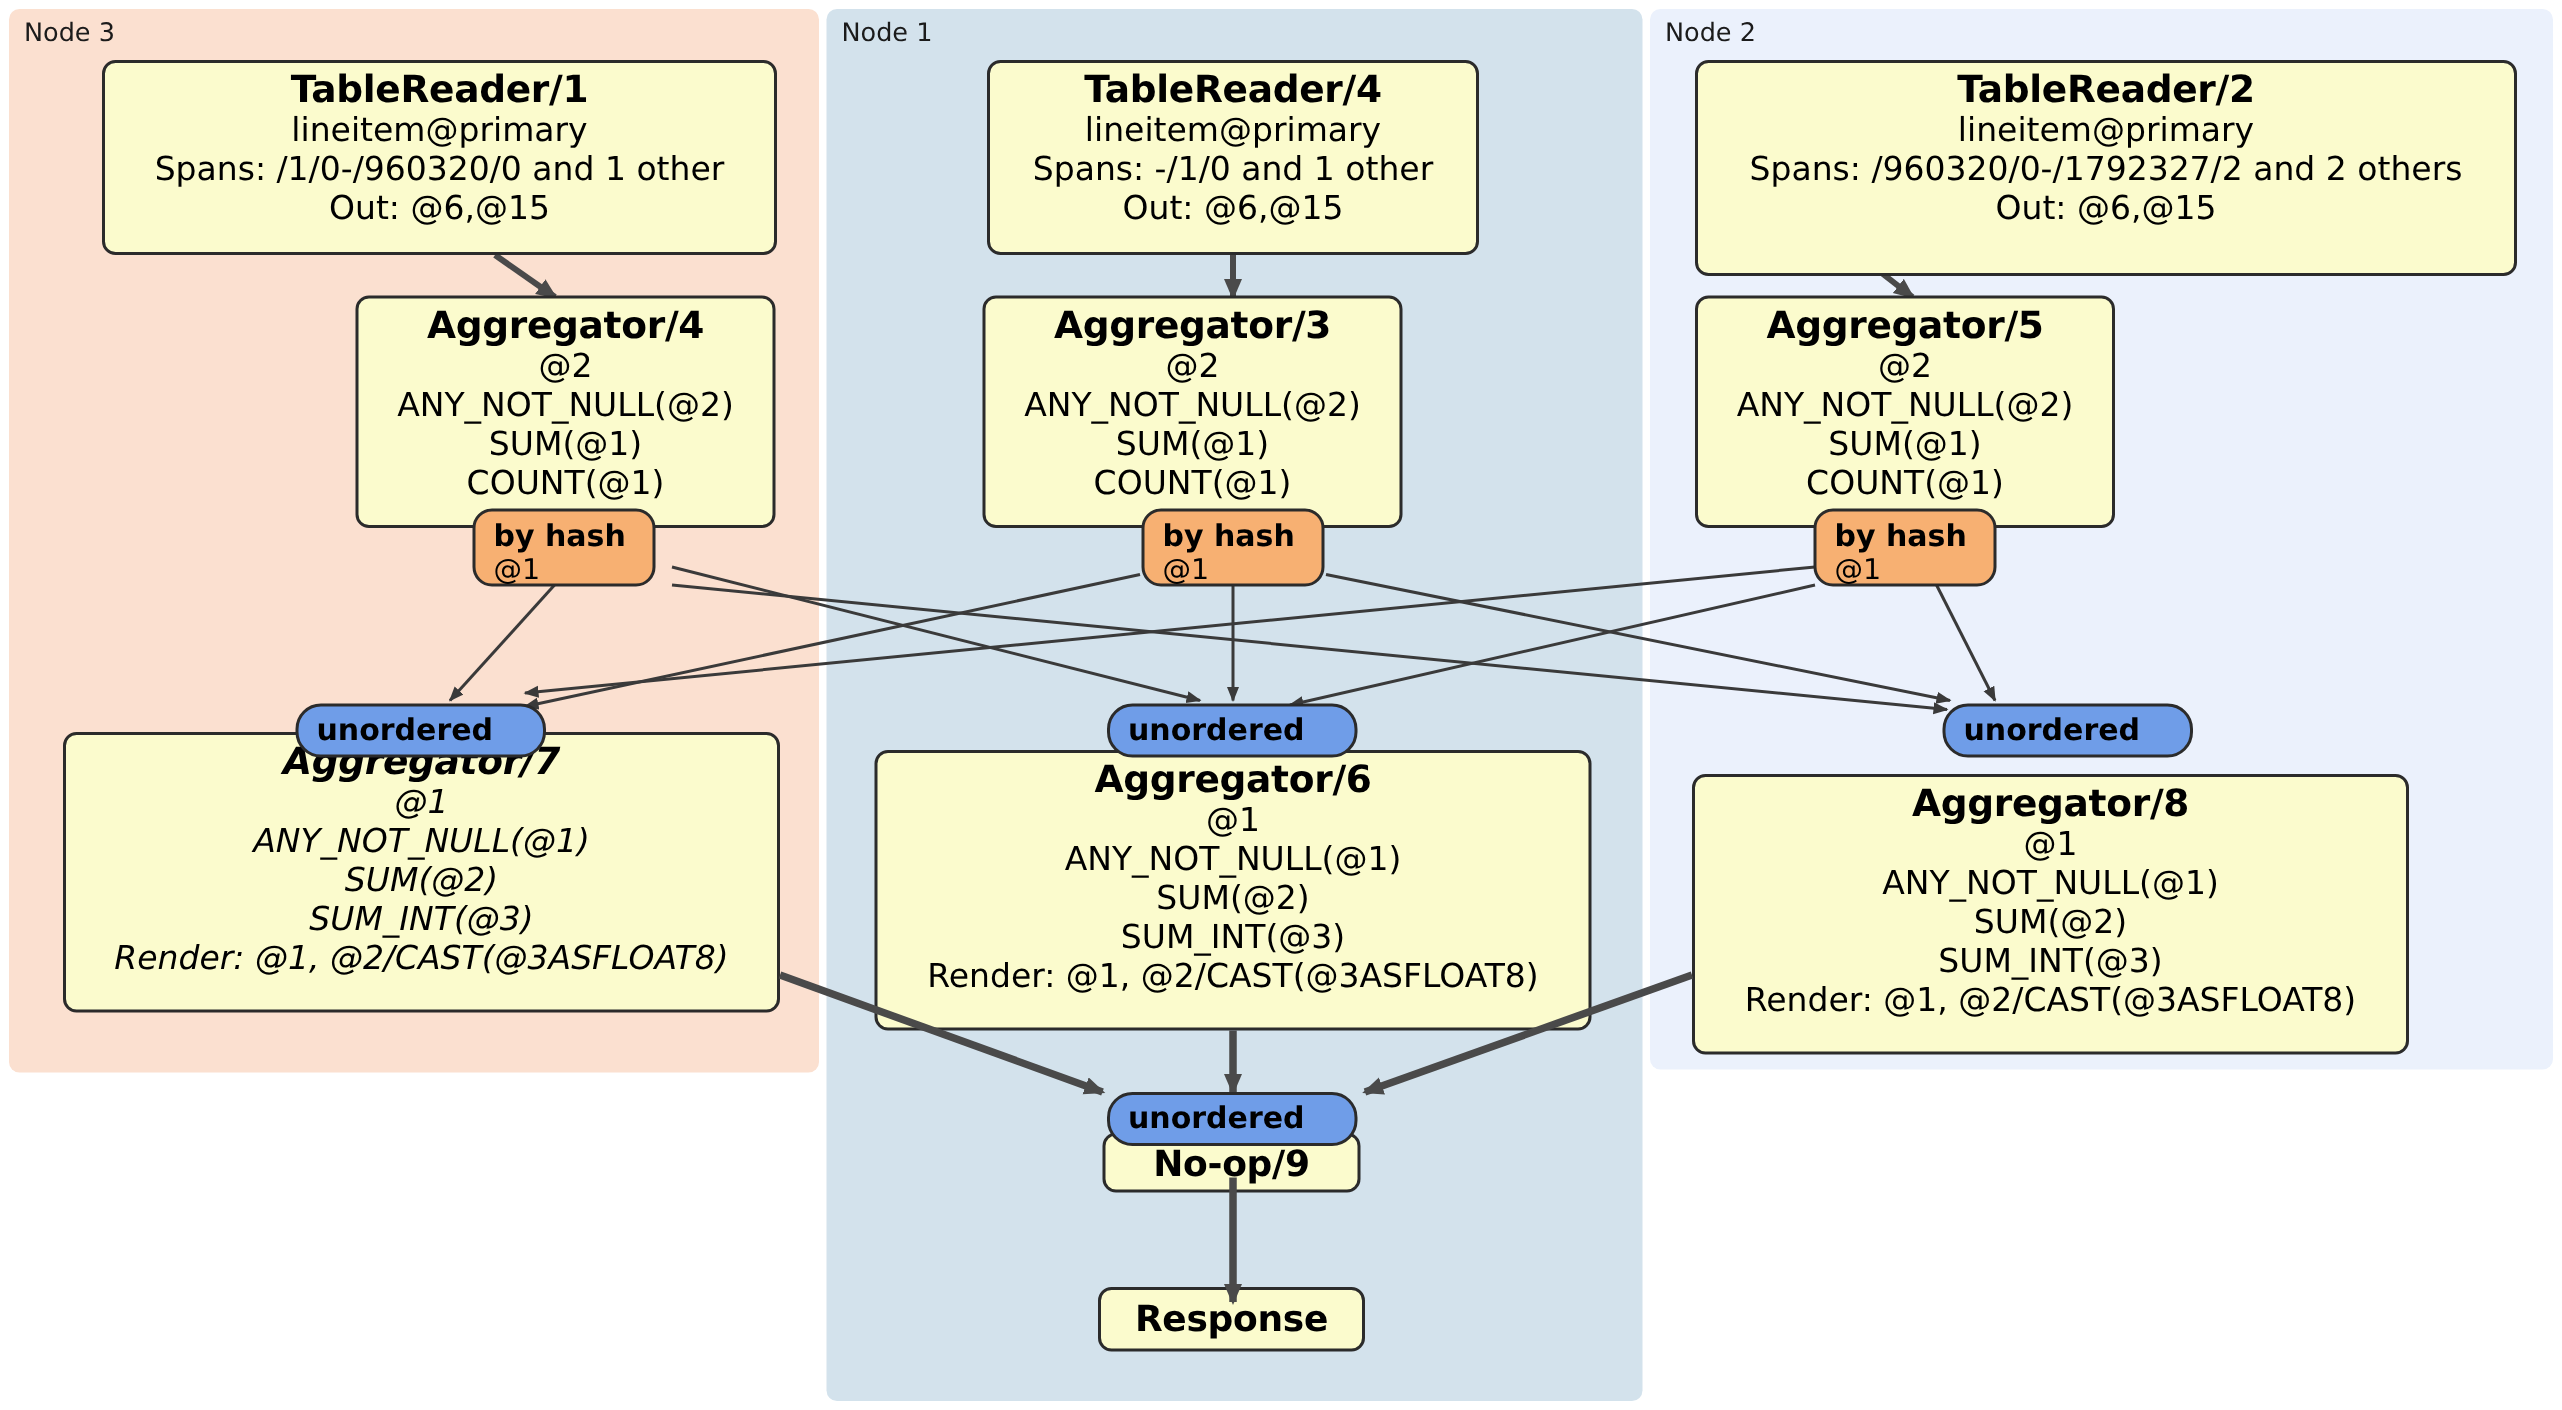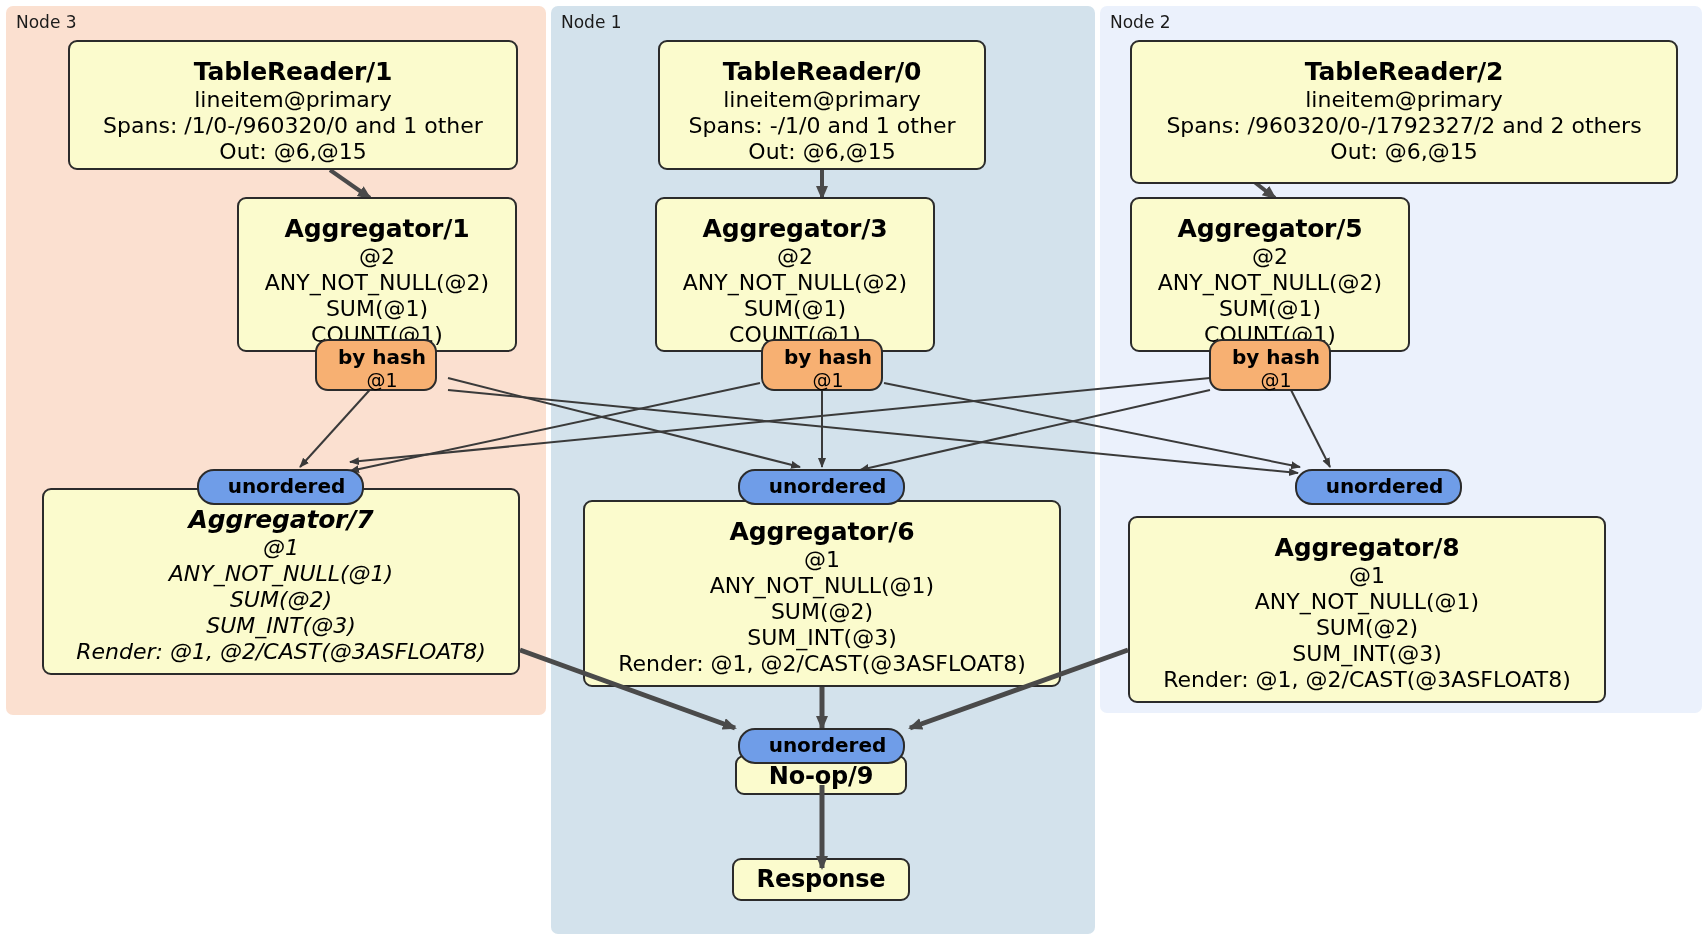--- a/index.html
+++ b/index.html
@@ -37,21 +37,21 @@
 
   
   .proc {
     position: absolute;
     box-sizing: border-box;
     background: #fbfbcd;
     border: 2px solid #2b2b2b;
     border-radius: 9px;
     text-align: center;
     color: #000000;
-    padding-top: 14px;
+    padding-top: 2px;
     z-index: 6;
   }
   .proc .title {
     font-weight: bold;
     font-size: 25px;
     line-height: 31px;
     letter-spacing: -0.2px;
   }
   .proc .line {
     font-size: 22px;
@@ -64,21 +64,21 @@
   .proc.small .title {
     font-size: 24px;
     line-height: 34px;
   }
 
   
   .badge {
     position: absolute;
     box-sizing: border-box;
     border: 2px solid #2b2b2b;
-    text-align: center;
+    text-align: left;
     color: #000;
     z-index: 9;
     padding-left: 12px;
   }
   .badge .b-title {
     font-weight: bold;
     font-size: 20px;
     line-height: 24px;
   }
   .badge .b-sub {
@@ -155,35 +155,35 @@
   </svg>
 
   <div class="proc" style="left:68px; top:40px; width:450px; height:130px;">
     <div class="title">TableReader/1</div>
     <div class="line">lineitem@primary</div>
     <div class="line">Spans: /1/0-/960320/0 and 1 other</div>
     <div class="line">Out: @6,@15</div>
   </div>
 
   <div class="proc" style="left:658px; top:40px; width:328px; height:130px;">
-    <div class="title">TableReader/0</div>
+    <div class="title">TableReader/4</div>
     <div class="line">lineitem@primary</div>
     <div class="line">Spans: -/1/0 and 1 other</div>
     <div class="line">Out: @6,@15</div>
   </div>
 
   <div class="proc" style="left:1130px; top:40px; width:548px; height:144px;">
     <div class="title">TableReader/2</div>
     <div class="line">lineitem@primary</div>
     <div class="line">Spans: /960320/0-/1792327/2 and 2 others</div>
     <div class="line">Out: @6,@15</div>
   </div>
 
   <div class="proc" style="left:237px; top:197px; width:280px; height:155px;">
-    <div class="title">Aggregator/1</div>
+    <div class="title">Aggregator/4</div>
     <div class="line">@2</div>
     <div class="line">ANY_NOT_NULL(@2)</div>
     <div class="line">SUM(@1)</div>
     <div class="line">COUNT(@1)</div>
   </div>
 
   <div class="proc" style="left:655px; top:197px; width:280px; height:155px;">
     <div class="title">Aggregator/3</div>
     <div class="line">@2</div>
     <div class="line">ANY_NOT_NULL(@2)</div>

